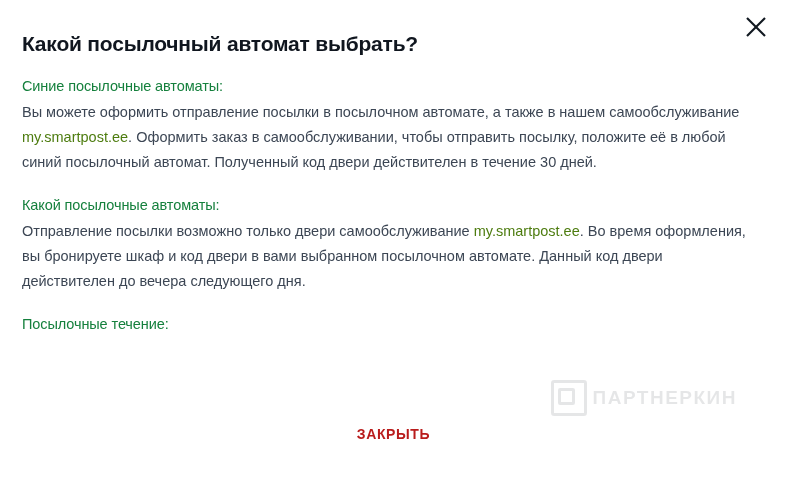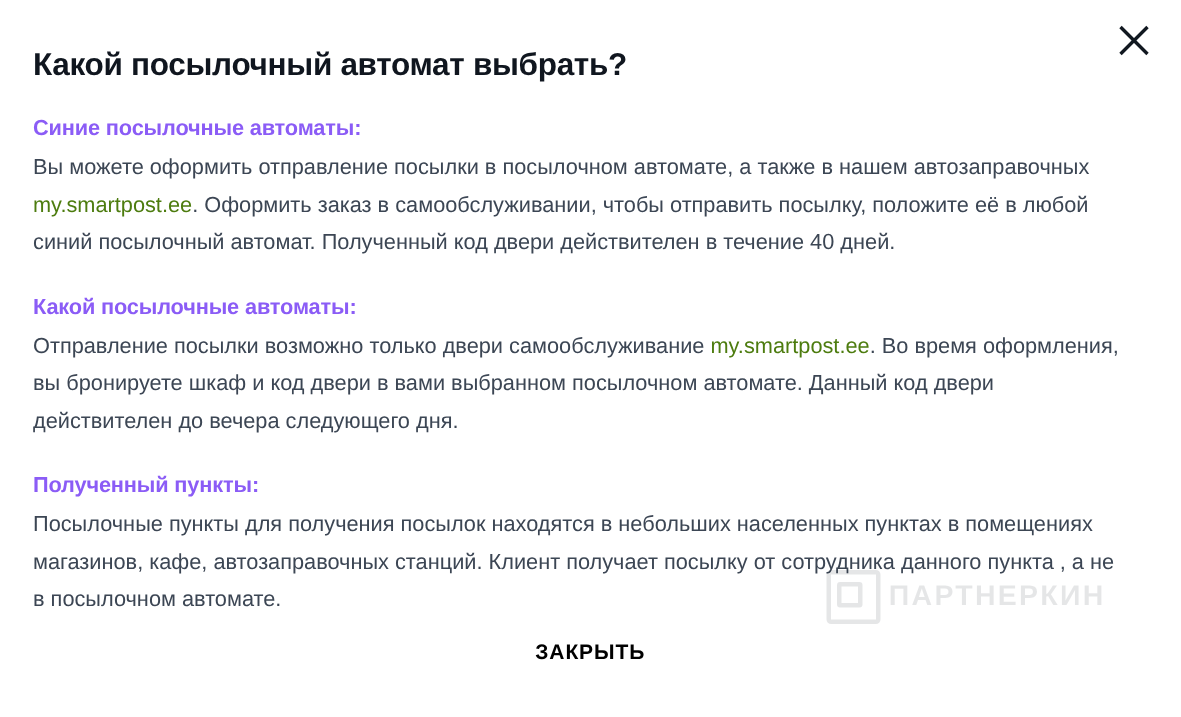--- a/index.html
+++ b/index.html
@@ -39,22 +39,22 @@
     font-weight: bold;
     letter-spacing: -0.2px;
     color: #10161f;
     margin: 14px 0 0 0;
   }
   .section {
     margin-top: 22px;
   }
   .section-heading {
     font-size: 14.5px;
-    font-weight: bold;
-    color: #8b5cf6;
+    font-weight: normal;
+    color: #15803d;
     margin: 0 0 6px 0;
     letter-spacing: -0.1px;
   }
   .para {
     font-size: 14.5px;
     line-height: 25px;
     color: #3c4654;
     margin: 0;
     max-width: 730px;
   }
@@ -65,21 +65,21 @@
   .footer {
     position: absolute;
     left: 0;
     right: 0;
     bottom: 30px;
     text-align: center;
   }
   .close-text-btn {
     border: none;
     background: transparent;
-    color: #000000;
+    color: #b91c1c;
     font-family: "Liberation Sans", sans-serif;
     font-size: 14px;
     font-weight: bold;
     letter-spacing: 0.6px;
     cursor: pointer;
     padding: 6px 10px;
     text-align: right;
   }
   .watermark {
     position: absolute;
@@ -126,31 +126,30 @@
         <line x1="2" y1="2" x2="20" y2="20" stroke="#111820" stroke-width="2.2"></line>
         <line x1="20" y1="2" x2="2" y2="20" stroke="#111820" stroke-width="2.2"></line>
       </svg>
     </span>
   </button>
 
   <h1 class="title">Какой посылочный автомат выбрать?</h1>
 
   <div class="section">
     <h2 class="section-heading">Синие посылочные автоматы:</h2>
-    <p class="para"><span>Вы можете оформить отправление посылки в посылочном автомате, а также в нашем автозаправочных </span><a class="link" href="#">my.smartpost.ee</a><span>. Оформить заказ в самообслуживании, чтобы отправить посылку, положите её в любой синий посылочный автомат. Полученный код двери действителен в течение 40 дней.</span></p>
+    <p class="para"><span>Вы можете оформить отправление посылки в посылочном автомате, а также в нашем самообслуживание </span><a class="link" href="#">my.smartpost.ee</a><span>. Оформить заказ в самообслуживании, чтобы отправить посылку, положите её в любой синий посылочный автомат. Полученный код двери действителен в течение 30 дней.</span></p>
   </div>
 
   <div class="section">
     <h2 class="section-heading">Какой посылочные автоматы:</h2>
     <p class="para"><span>Отправление посылки возможно только двери самообслуживание </span><a class="link" href="#">my.smartpost.ee</a><span>. Во время оформления, вы бронируете шкаф и код двери в вами выбранном посылочном автомате. Данный код двери действителен до вечера следующего дня.</span></p>
   </div>
 
   <div class="section">
-    <h2 class="section-heading">Полученный пункты:</h2>
-    <p class="para">Посылочные пункты для получения посылок находятся в небольших населенных пунктах в помещениях магазинов, кафе, автозаправочных станций. Клиент получает посылку от сотрудника данного пункта , а не в посылочном автомате.</p>
+    <h2 class="section-heading">Посылочные течение:</h2>
   </div>
 
   <div class="watermark">
     <span class="watermark-mark"></span>
     <span class="watermark-text">ПАРТНЕРКИН</span>
   </div>
 
   <div class="footer">
     <button class="close-text-btn">ЗАКРЫТЬ</button>
   </div>

